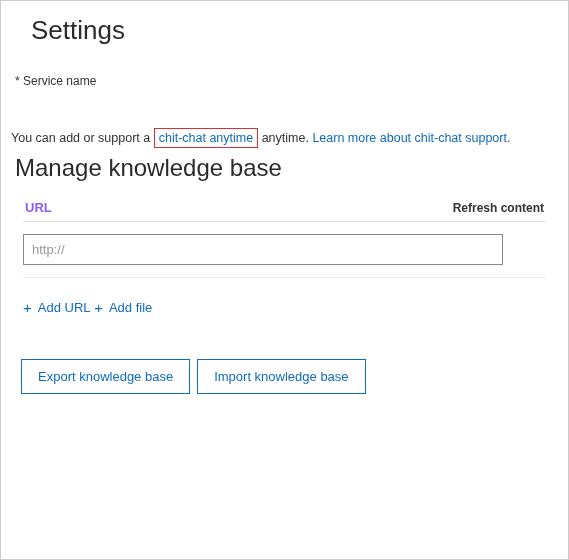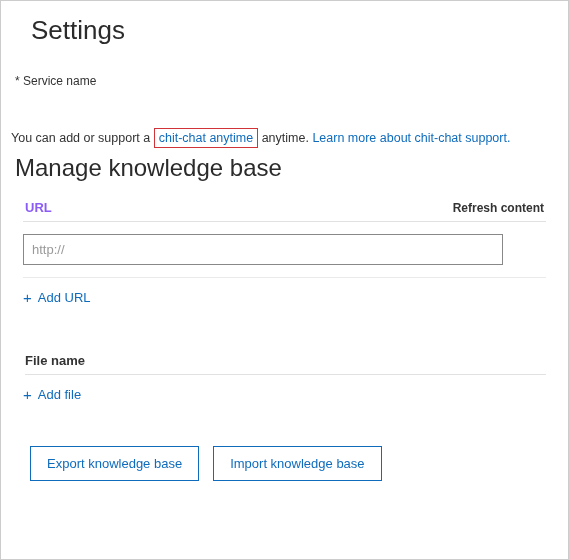--- a/index.html
+++ b/index.html
@@ -102,23 +102,23 @@
     .file-label {
       font-size: 13px;
       font-weight: 600;
       color: #333;
       margin: 46px 0 0 2px;
       padding-bottom: 6px;
       border-bottom: 1px solid #e1e1e1;
     }
     .file-add { margin-top: 10px; }
     .footer {
-      margin: 42px 0 0 19px;
+      margin: 42px 0 0 10px;
       display: flex;
-      gap: 14px;
+      gap: 7px;
       align-items: center;
     }
     .btn-outline {
       border: 1px solid #0f6cbd;
       background: #fff;
       color: #0f6cbd;
       font-size: 13px;
       font-family: inherit;
       padding: 9px 16px;
       cursor: pointer;
@@ -147,21 +147,20 @@
     </div>
 
     <input type="text" class="url-input" placeholder="http://" style="">
     <div class="divider"></div>
 
     <div class="add-link">
       <span class="plus-icon">+</span>
       <span>Add URL</span>
     </div>
 
-    <div class="file-label">File name</div>
 
     <div class="add-link file-add">
       <span class="plus-icon">+</span>
       <span>Add file</span>
     </div>
 
   </div>
 
   <div class="footer">
     <button class="btn-outline">Export knowledge base</button>

